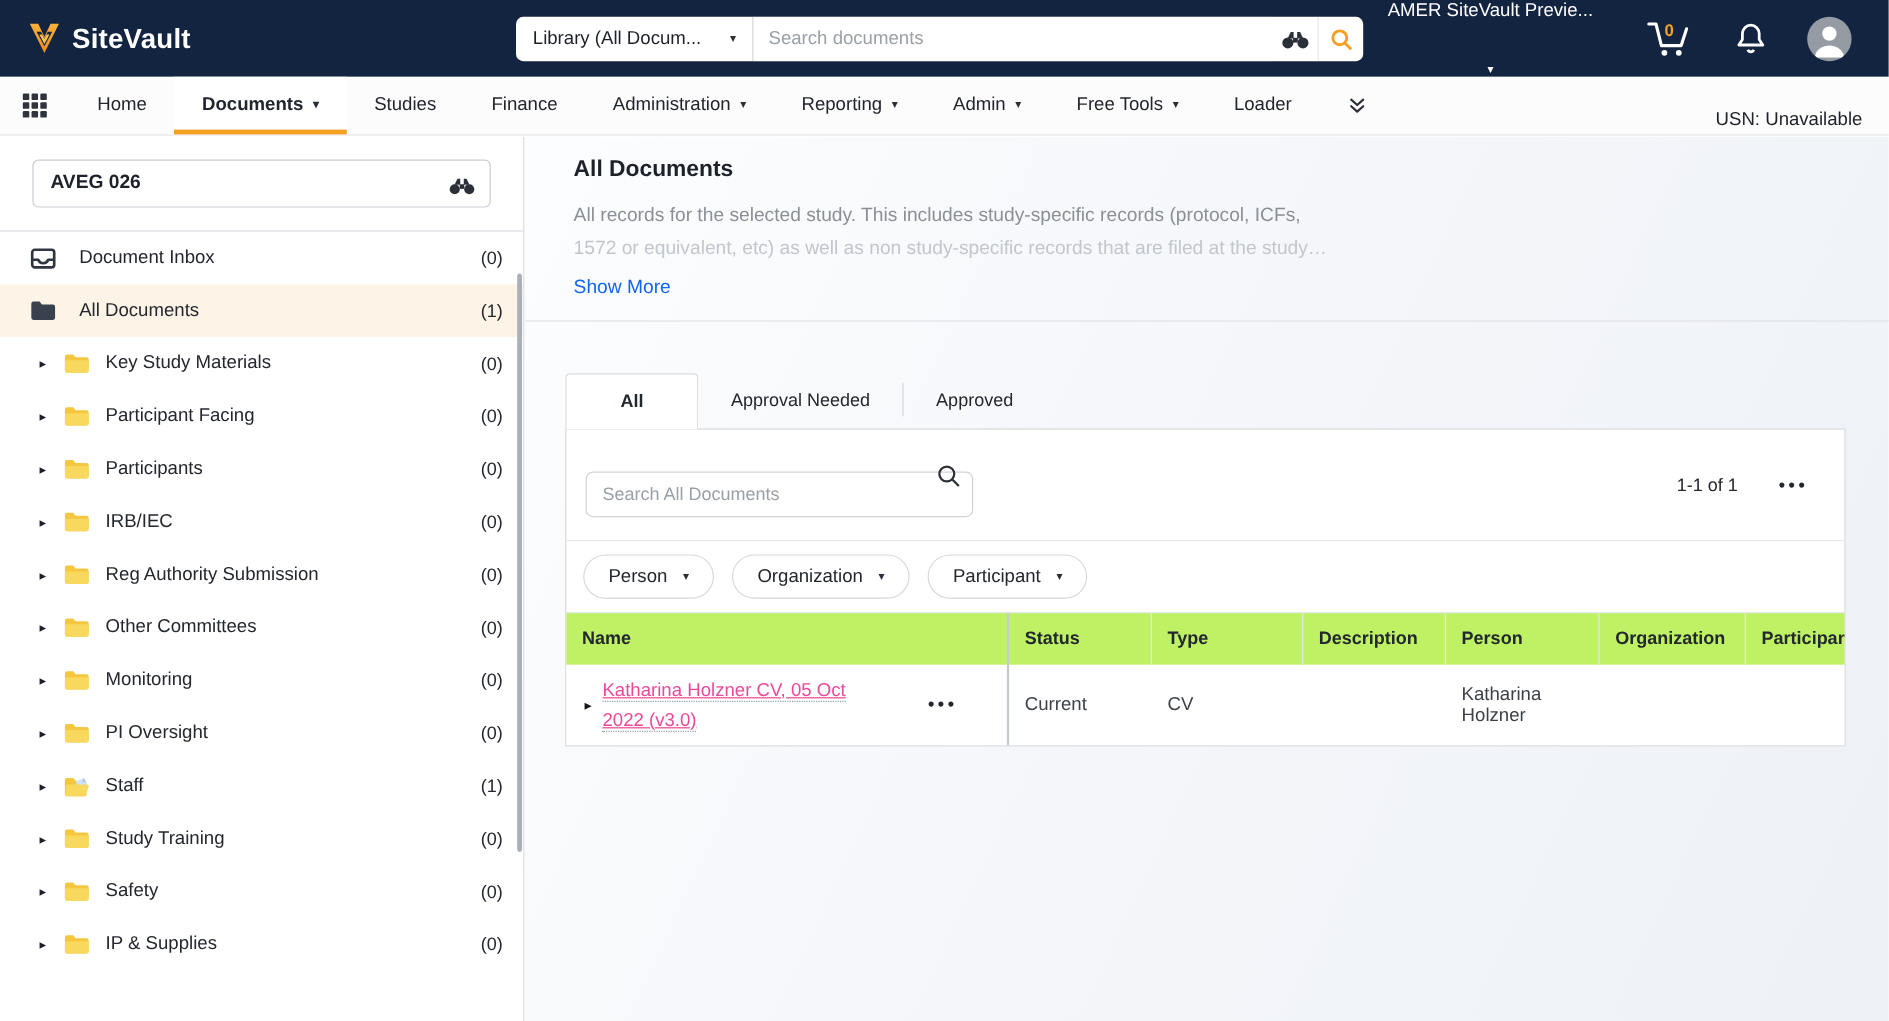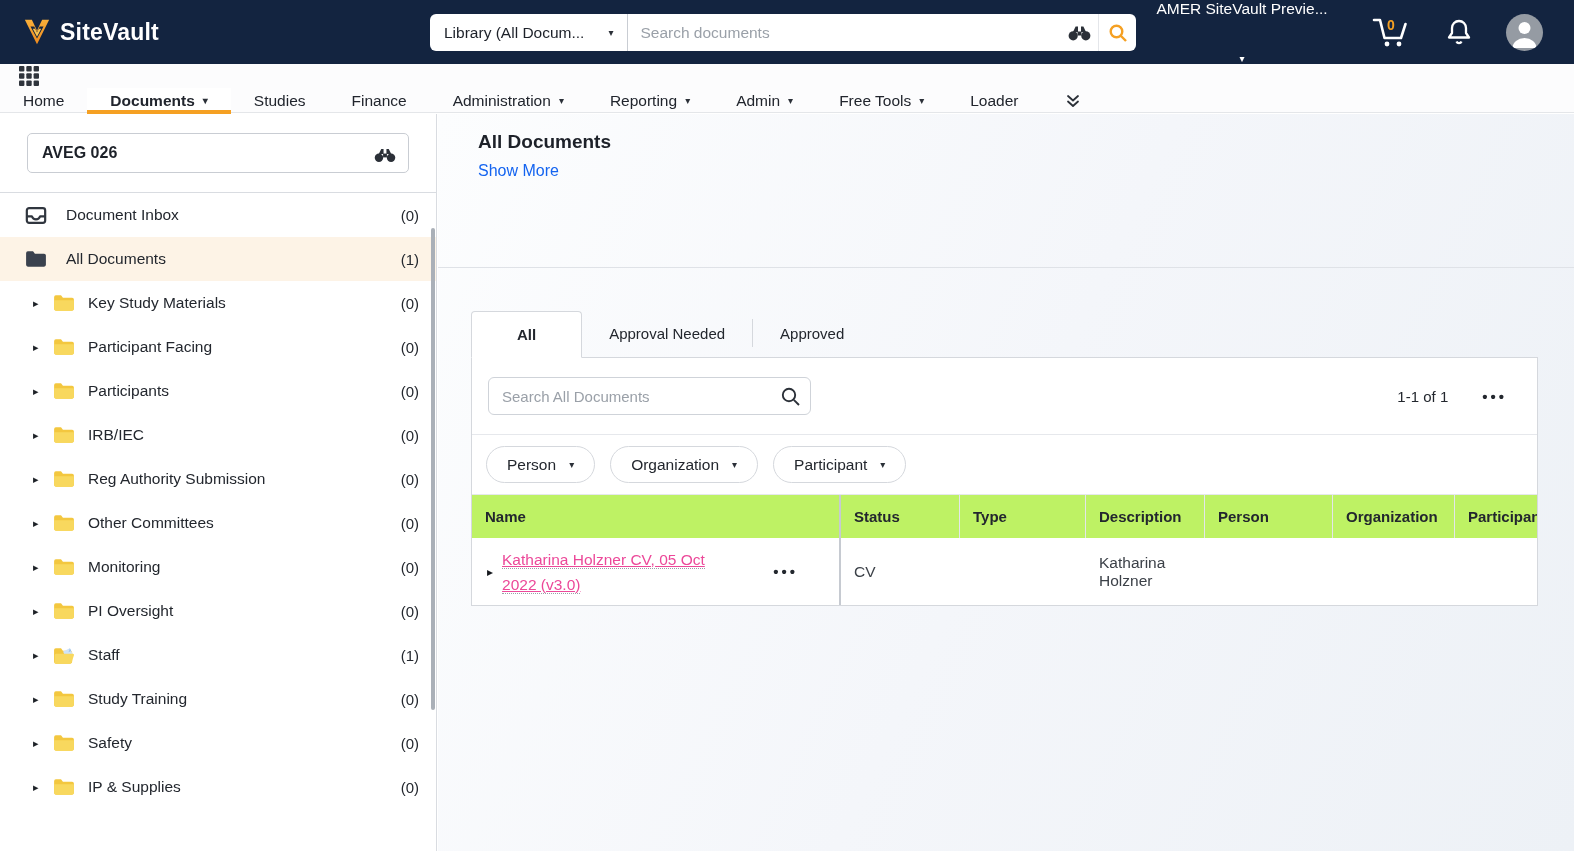--- a/index.html
+++ b/index.html
@@ -40,21 +40,21 @@
   }
   .org-select .caret { color:#fff; }
   .topbar-icon { position:absolute; top:0; height:64px; display:flex; align-items:center; cursor:pointer; }
   .cart { left:1370px; } .bell { left:1444px; } .avatar-wrap { left:1506px; }
   .avatar { width:37px; height:37px; border-radius:50%; background:#959ba3; overflow:hidden; display:flex; justify-content:center; }
   .caret { font-size:10px; color:#2b3038; line-height:1; }
   
   .navbar {
     position:absolute; top:64px; left:0; width:1574px; height:49px;
     background:#fcfcfd; border-bottom:1px solid #e4e6e9;
-    display:flex; align-items:stretch;flex-direction:column;
+    display:flex; align-items:stretch;
   }
   .grid-btn { width:58px; display:flex; align-items:center; justify-content:center; cursor:pointer; }
   .nav-items { display:flex; list-style:none; align-items:stretch; }
   .nav-item {
     display:flex; align-items:center; gap:8px; padding:0 23px;
     font-size:15.5px; color:#21252d; cursor:pointer; white-space:nowrap;
   }
   .nav-item.active {
     background:#fff; font-weight:700; border-bottom:4px solid #f5a023; padding-top:4px;
   }
@@ -108,20 +108,21 @@
   }
   .tab-divider { width:1px; height:28px; background:#d5d8dd; margin-bottom:10px; }
   
   .panel { margin:0 36px 0 33px; background:#fff; border:1px solid #d5d8dd; }
   .panel-toolbar { display:flex; align-items:center; padding:19px 16px; }
   .doc-search { position:relative; width:323px; }
   .doc-search input {
     width:100%; height:38px; border:1px solid #cfd3d9; border-radius:6px;
     font-size:15px; padding:0 38px 0 13px; color:#1d2129; outline:none;
     font-family:"Liberation Sans", sans-serif;
+    margin-top:16px;
   }
   .doc-search input::placeholder { color:#9aa0a8; }
   .doc-search .mag { position:absolute; right:10px; top:9px; }
   .pagination { margin-left:auto; font-size:15px; color:#23272e; }
   .more-dots { font-size:15px; font-weight:700; letter-spacing:3px; color:#23272e; cursor:pointer; }
   .panel-toolbar .more-dots { margin:0 14px 0 34px; }
   .filter-row { border-top:1px solid #e6e8ec; padding:11px 14px; display:flex; gap:15px; }
   .chip {
     height:37px; border:1px solid #d5d8dd; border-radius:19px; background:#fff;
     display:flex; align-items:center; gap:13px; padding:0 20px; font-size:15.5px; color:#23272e; cursor:pointer;
@@ -457,20 +458,24 @@
       <span class="tree-label">IP &amp; Supplies</span>
       <span class="tree-count">(0)</span>
     </li>
   </ul>
   <div class="side-scrollbar"></div>
 </aside>
 
 <main class="main">
   <section class="main-header">
     <h1 class="main-title">All Documents</h1>
+    <div class="main-desc">
+      <div>All records for the selected study. This includes study-specific records (protocol, ICFs,</div>
+      <div class="fade">1572 or equivalent, etc) as well as non study-specific records that are filed at the study…</div>
+    </div>
     <a class="show-more">Show More</a>
   </section>
 
   <div class="tabs">
     <div class="tab active">All</div>
     <div class="tab">Approval Needed</div>
     <div class="tab-divider"></div>
     <div class="tab">Approved</div>
   </div>
 
@@ -513,20 +518,21 @@
       <div class="th c-org">Organization</div>
       <div class="th c-part">Participant</div>
     </div>
 
     <div class="trow">
       <div class="td c-name">
         <span class="row-caret">▸</span>
         <a class="doc-link"><span class="dotted">Katharina Holzner CV, 05 Oct 2022 (v3.0)</span></a>
         <span class="more-dots name-dots">•••</span>
       </div>
+      <div class="td c-status">Current</div>
       <div class="td c-type">CV</div>
       <div class="td c-desc"></div>
       <div class="td c-person">
         <span class="wrap2">Katharina Holzner</span>
       </div>
       <div class="td c-org"></div>
       <div class="td c-part"></div>
     </div>
   </div>
 </main>

